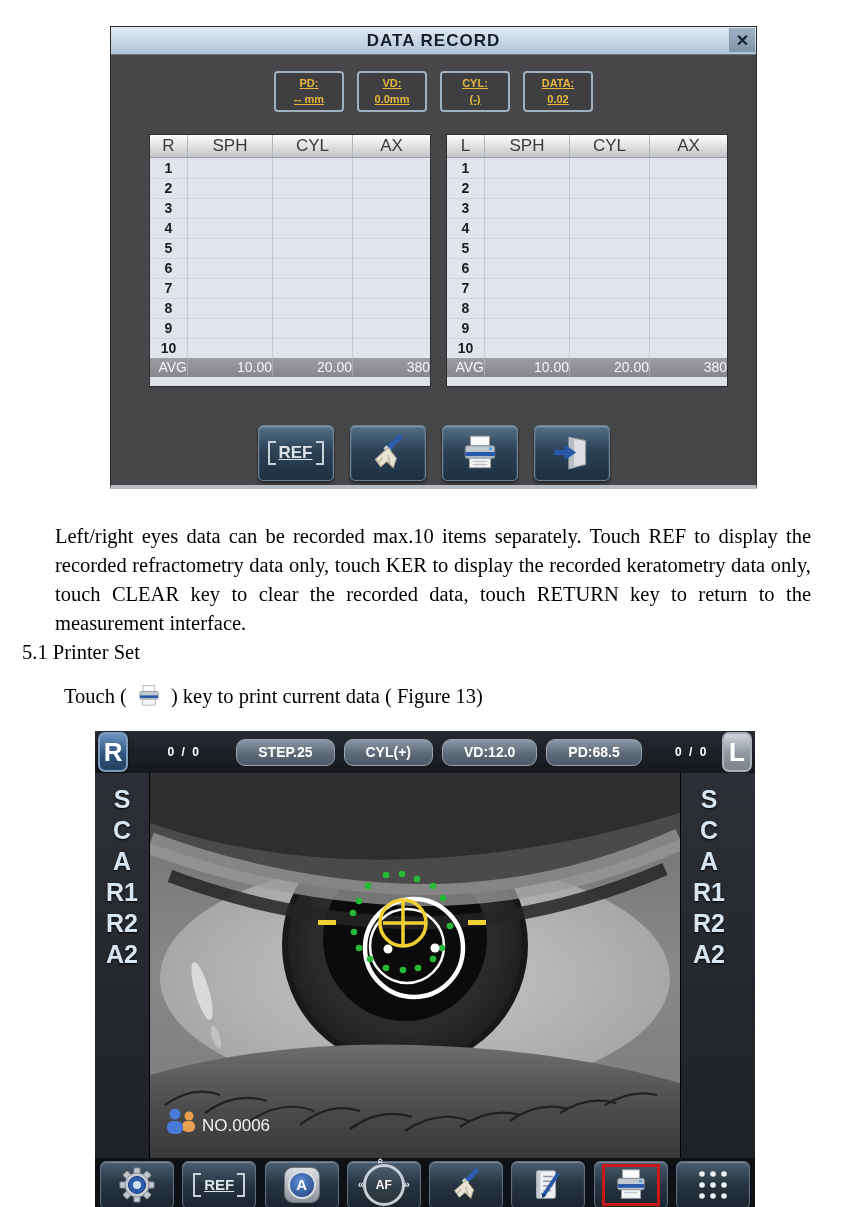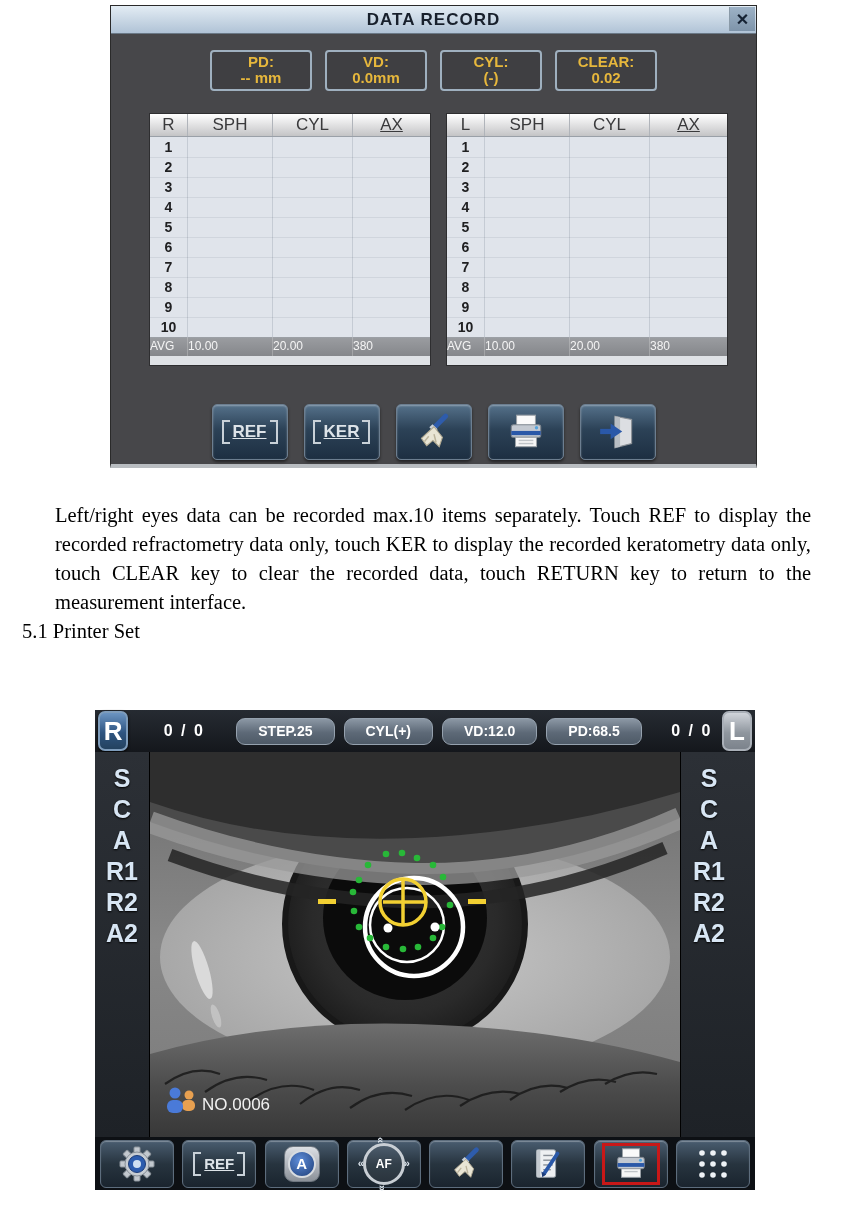--- a/index.html
+++ b/index.html
@@ -1,47 +1,47 @@
 <!DOCTYPE html>
 <html><head>
 <meta charset="utf-8">
 <style>
   html,body{margin:0;padding:0;}
   #page{position:relative;width:850px;height:1207px;background:#ffffff;overflow:hidden;
         font-family:"Liberation Serif",serif;color:#000;}
-  .abs{position:absolute;}
+  .abs{position:absolute;margin-top:21px;}
 
   
   .dialog{left:110px;top:5px;width:645px;height:458px;background:#47474a;
           border:1px solid #2a2a2a;border-bottom:4px solid #b9bdc1;box-sizing:content-box;}
   .dlg-titlebar{height:27px;background:linear-gradient(#e3ecf4,#b0c3d6);display:flex;
           align-items:center;justify-content:center;position:relative;border-bottom:1px solid #6a7886;}
   .dlg-title{font-family:"Liberation Sans",sans-serif;font-weight:bold;font-size:17px;
           color:#18202c;letter-spacing:1px;}
   .dlg-close{position:absolute;right:1px;top:1px;width:25px;height:24px;
           background:linear-gradient(#9db2c6,#7e94aa);display:flex;align-items:center;
           justify-content:center;font-size:16px;font-weight:bold;color:#152233;
           font-family:"Liberation Sans",sans-serif;border-left:1px solid #8a9aa8;}
   .param-row{position:absolute;top:44px;left:0;right:0;display:flex;justify-content:center;gap:13px;}
-  .param-btn{min-width:58px;padding:2px 20px 3px;border:2px solid #9fb0bf;border-radius:4px;
+  .param-btn{min-width:58px;padding:2px 4px 3px;border:2px solid #9fb0bf;border-radius:4px;
           background:rgba(0,0,0,.10);font-family:"Liberation Sans",sans-serif;font-weight:bold;
-          font-size:15px;line-height:16px;color:#e6b73c;text-align:center;}
+          font-size:11px;line-height:16px;color:#e6b73c;text-align:center;text-decoration:underline;}
   .data-table{position:absolute;top:107px;width:280px;font-family:"Liberation Sans",sans-serif;
           border:1px solid #2e2e30;}
   .dt-head{display:grid;grid-template-columns:38px 85px 80px 77px;background:linear-gradient(#ffffff,#c4c4c6);
           border-bottom:1px solid #9aa0a8;}
   .dt-head span{font-size:17px;color:#3a3a3c;text-align:center;line-height:22px;border-right:1px solid #b0b4ba;}
-  .dt-head span:last-child{border-right:none;text-decoration:underline;}
+  .dt-head span:last-child{border-right:none;}
   .dt-row{display:grid;grid-template-columns:38px 85px 80px 77px;height:20px;background:#e0e4eb;}
   .dt-row span{border-right:1px solid rgba(150,158,170,.35);border-bottom:1px solid rgba(160,168,178,.25);
           font-size:14px;font-weight:bold;color:#202022;text-align:center;line-height:20px;}
   .dt-row span:last-child{border-right:none;}
   .dt-avg{display:grid;grid-template-columns:38px 85px 80px 77px;height:19px;
           background:linear-gradient(#9b9da1,#85878b);}
-  .dt-avg span{font-size:12px;color:#f4f4f4;text-align:left;line-height:19px;
+  .dt-avg span{font-size:14px;color:#f4f4f4;text-align:right;line-height:19px;
           border-right:1px solid rgba(225,225,225,.3);}
   .dt-avg span:last-child{border-right:none;}
   .dt-foot{height:9px;background:#dfe2e6;}
   .dlg-btnrow{position:absolute;top:398px;left:0;right:0;display:flex;justify-content:center;gap:16px;}
   .dlg-btn{width:74px;height:54px;border-radius:5px;border:1px solid #6c7e90;
           background:linear-gradient(#55718a,#2c4257 45%,#1d2f42);
           box-shadow:inset 0 1px 2px rgba(255,255,255,.35),0 2px 3px rgba(0,0,0,.5);
           display:flex;align-items:center;justify-content:center;}
   .bracket-label{display:flex;align-items:stretch;color:#dde3e8;
           font-family:"Liberation Sans",sans-serif;font-weight:bold;font-size:17px;}
@@ -59,21 +59,21 @@
   
   .screen{left:95px;top:710px;width:660px;height:480px;background:#14171c;
           font-family:"Liberation Sans",sans-serif;}
   .topbar{height:42px;background:linear-gradient(#262b32,#14171c);display:flex;align-items:center;}
   .eyebtn{width:46px;height:40px;border-radius:7px;display:flex;align-items:center;justify-content:center;
           font-size:26px;font-weight:bold;color:#fff;box-sizing:border-box;}
   .eyebtn.r{margin-left:3px;background:linear-gradient(#6b94c2,#2e5480 55%,#24425f);
           border:2px solid #7e9cbb;box-shadow:0 1px 3px #000;}
   .eyebtn.l{margin-left:auto;margin-right:3px;background:linear-gradient(#d0d4da,#8f969e 55%,#7c838c);
           border:2px solid #aab0b8;}
-  .counter{color:#fff;font-weight:bold;font-size:16px;letter-spacing:2px;width:96px;text-align:center;}
+  .counter{color:#fff;font-weight:bold;font-size:12px;letter-spacing:2px;width:96px;text-align:center;}
   .counter.c1{margin-left:26px;}
   .counter.c2{margin-left:20px;}
   .tb-params{display:flex;gap:9px;margin-left:22px;}
   .tb-param{height:27px;padding:0 21px;border-radius:9px;border:1px solid #95a1ae;
           background:linear-gradient(#8b97a4,#5d6977 55%,#4e5a67);color:#fff;font-weight:bold;
           font-size:14px;line-height:25px;box-sizing:border-box;}
   .mainrow{display:flex;height:385px;}
   .sidebar{background:linear-gradient(180deg,#2c3036,#1e2227);display:flex;flex-direction:column;
           align-items:center;padding-top:14px;gap:7px;box-sizing:border-box;}
   .sidebar.left{width:55px;border-right:1px solid #000;}
@@ -120,21 +120,21 @@
       </div>
       <div class="param-btn">
         <div>VD:</div>
         <div>0.0mm</div>
       </div>
       <div class="param-btn">
         <div>CYL:</div>
         <div>(-)</div>
       </div>
       <div class="param-btn">
-        <div>CLEAR:</div>
+        <div>DATA:</div>
         <div>0.02</div>
       </div>
     </div>
 
     <div class="data-table" style="left:38px;">
       <div class="dt-head">
         <span>R</span>
         <span>SPH</span>
         <span>CYL</span>
         <span>AX</span>
@@ -282,27 +282,20 @@
         <span>380</span>
       </div>
       <div class="dt-foot"></div>
     </div>
 
     <div class="dlg-btnrow">
       <div class="dlg-btn">
         <span class="bracket-label">
             <span class="brk l"></span>
             <span class="txt">REF</span>
-            <span class="brk r"></span>
-          </span>
-      </div>
-      <div class="dlg-btn">
-        <span class="bracket-label">
-            <span class="brk l"></span>
-            <span class="txt">KER</span>
             <span class="brk r"></span>
           </span>
       </div>
       <div class="dlg-btn">
         <svg width="42" height="42" viewBox="0 0 40 40">
           <line x1="31" y1="5" x2="21" y2="15" stroke="#2e5cac" stroke-width="5" stroke-linecap="round"></line>
           <line x1="21" y1="15" x2="18" y2="18" stroke="#c8d0d8" stroke-width="7"></line>
           <polygon points="20,15 8,26 13,33 19,28 25,34 28,25" fill="#e9e5d5" stroke="#b2aa92" stroke-width="1"></polygon>
           <line x1="15" y1="24" x2="11" y2="29" stroke="#bcb49c" stroke-width="1.4"></line>
           <line x1="20" y1="22" x2="22" y2="30" stroke="#bcb49c" stroke-width="1.4"></line>
@@ -325,20 +318,30 @@
           <polygon points="17,5 22,6 22,34 17,35" fill="#b9bec4"></polygon>
           <rect x="3" y="17" width="11" height="5" fill="#2a58a8"></rect>
           <polygon points="13,12 24,19.5 13,27" fill="#2a58a8"></polygon>
         </svg>
       </div>
     </div>
   </div>
 
   <div class="abs body-par">Left/right eyes data can be recorded max.10 items separately. Touch REF to display the recorded refractometry data only, touch KER to display the recorded keratometry data only, touch CLEAR key to clear the recorded data, touch RETURN key to return to the measurement interface.</div>
   <div class="abs section-head">5.1 Printer Set</div>
+  <div class="abs touch-line">
+    <span>Touch (</span>
+    <svg width="30" height="26" viewBox="0 0 40 40" style="margin:0 2px;">
+      <rect x="11" y="4" width="18" height="10" fill="#fafafa" stroke="#9aa0a6"></rect>
+      <rect x="6" y="13" width="28" height="12" rx="2" fill="#c3c9d1" stroke="#7e868e"></rect>
+      <rect x="6" y="19" width="28" height="4" fill="#2a58a8"></rect>
+      <rect x="10" y="25" width="20" height="9" fill="#f6f6f6" stroke="#9aa0a6"></rect>
+    </svg>
+    <span>) key to print current data ( Figure 13)</span>
+  </div>
 
   <div class="abs screen">
 
     <div class="topbar">
       <div class="eyebtn r">R</div>
       <div class="counter c1">0 / 0</div>
       <div class="tb-params">
         <div class="tb-param">STEP.25</div>
         <div class="tb-param">CYL(+)</div>
         <div class="tb-param">VD:12.0</div>

